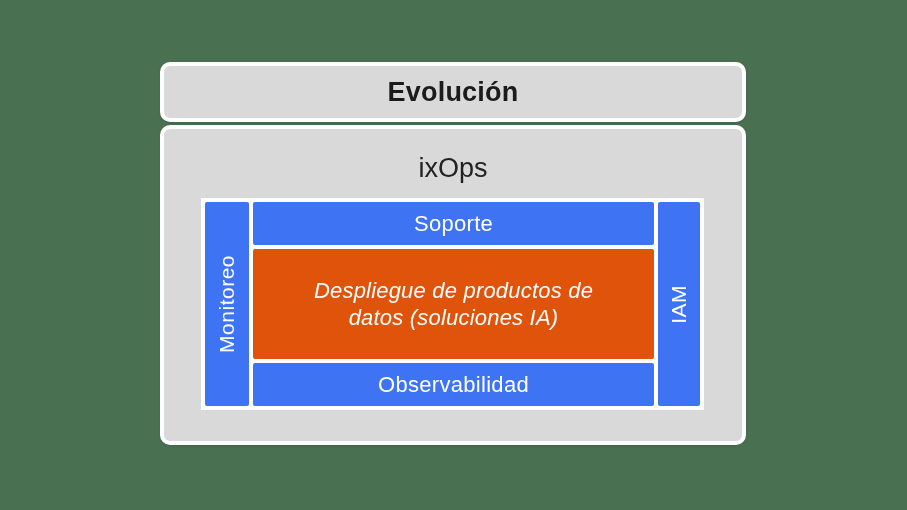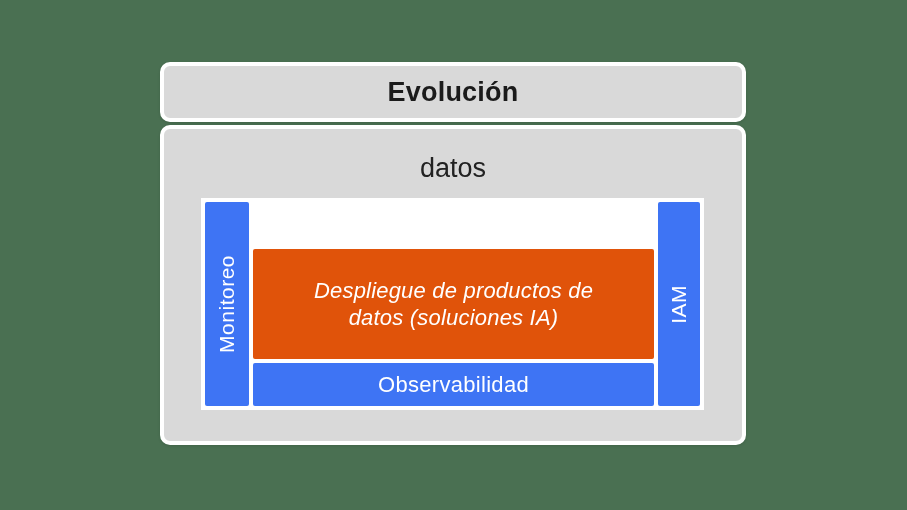--- a/index.html
+++ b/index.html
@@ -61,29 +61,32 @@
 </head>
 <body>
 
 <div class="canvas">
 
   <div class="panel evolution-box">
     <div class="evolution-title">Evolución</div>
   </div>
 
   <div class="panel ixops-box">
-    <div class="ixops-title">datos</div>
+    <div class="ixops-title">ixOps</div>
   </div>
 
   <div class="inner-grid">
 
     <div class="cell blue side-bar">
       <span class="vlabel">Monitoreo</span>
     </div>
 
+    <div class="cell blue">
+      <span class="hbar-label">Soporte</span>
+    </div>
 
     <div class="cell blue side-bar">
       <span class="vlabel">IAM</span>
     </div>
 
     <div class="cell orange center-box">
       <span class="center-text">Despliegue de productos de datos (soluciones IA)</span>
     </div>
 
     <div class="cell blue" style="grid-column:2;grid-row:3;">

